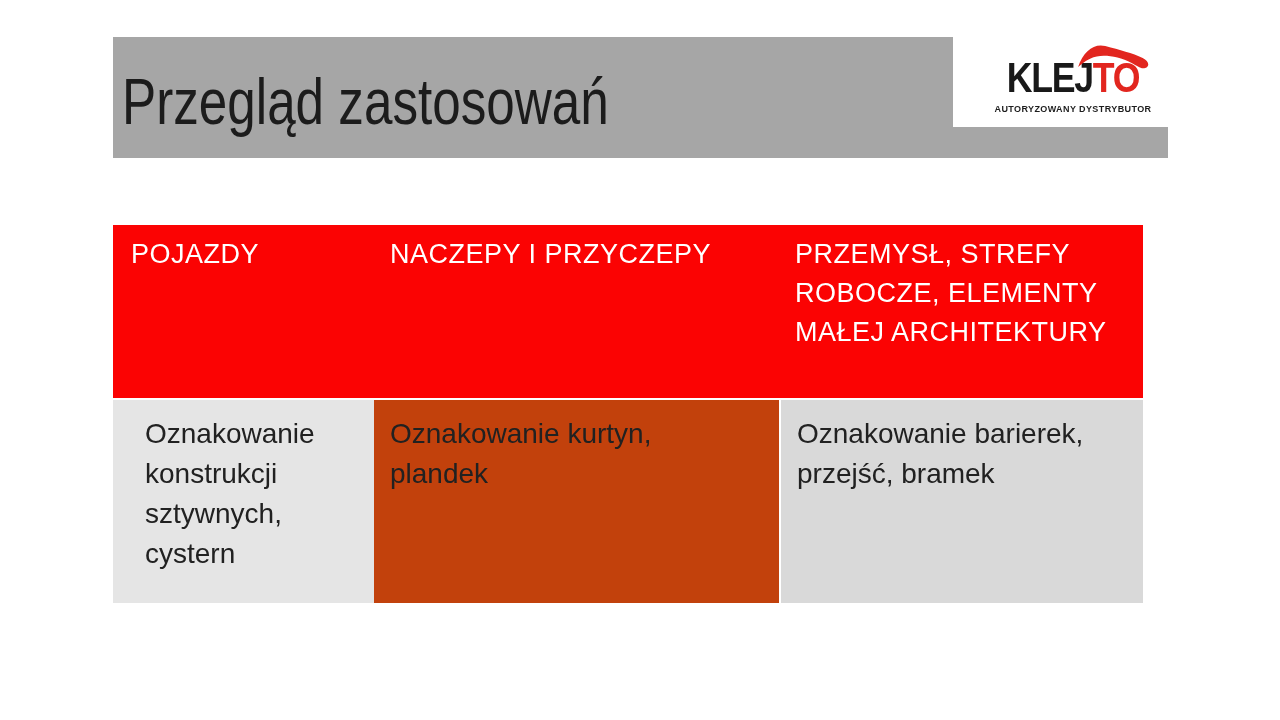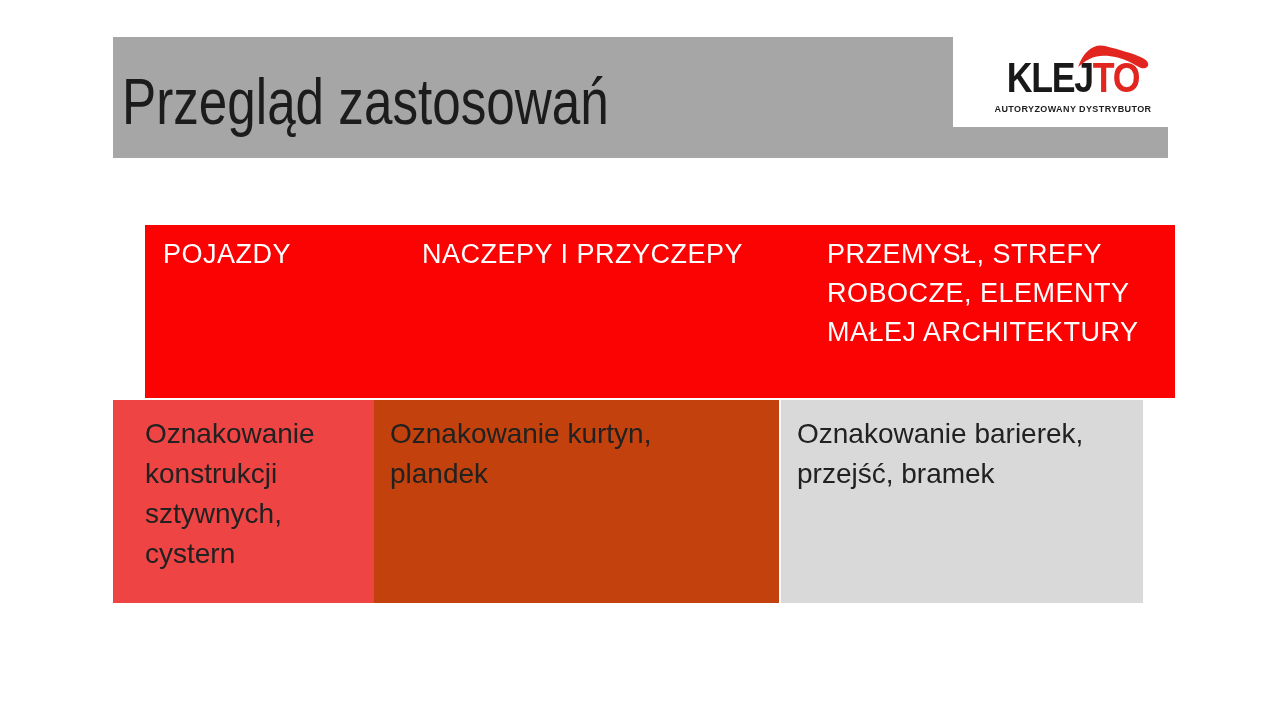--- a/index.html
+++ b/index.html
@@ -72,21 +72,20 @@
     color: #1d1d1d;
     white-space: nowrap;
   }
 
   
   .table-header-row {
     position: absolute;
     left: 113px; top: 225px;
     width: 1030px; height: 173px;
     background: #fb0303;
-    margin-left: 32px;
   }
   .th-cell {
     position: absolute;
     top: 10px;
     color: #ffffff;
     font-size: 27px;
     line-height: 39px;
     letter-spacing: 0.5px;
     white-space: pre-line;
   }
@@ -96,21 +95,21 @@
 
   .td-cell {
     position: absolute;
     top: 400px; height: 203px;
     padding: 14px 16px;
     color: #212121;
     font-size: 28px;
     line-height: 40px;
     white-space: pre-line;
   }
-  .td-1 { left: 113px; width: 307px; background: #ef4444; padding-left: 32px; }
+  .td-1 { left: 113px; width: 307px; background: #e5e5e5; padding-left: 32px; }
   .td-2 { left: 374px; width: 405px; background: #c2410c; }
   .td-3 { left: 781px; width: 362px; background: #d9d9d9; }
 </style>
 </head>
 <body>
 
 <div class="stage">
 
   <div class="title-bar">
     <div class="page-title">Przegląd zastosowań</div>

